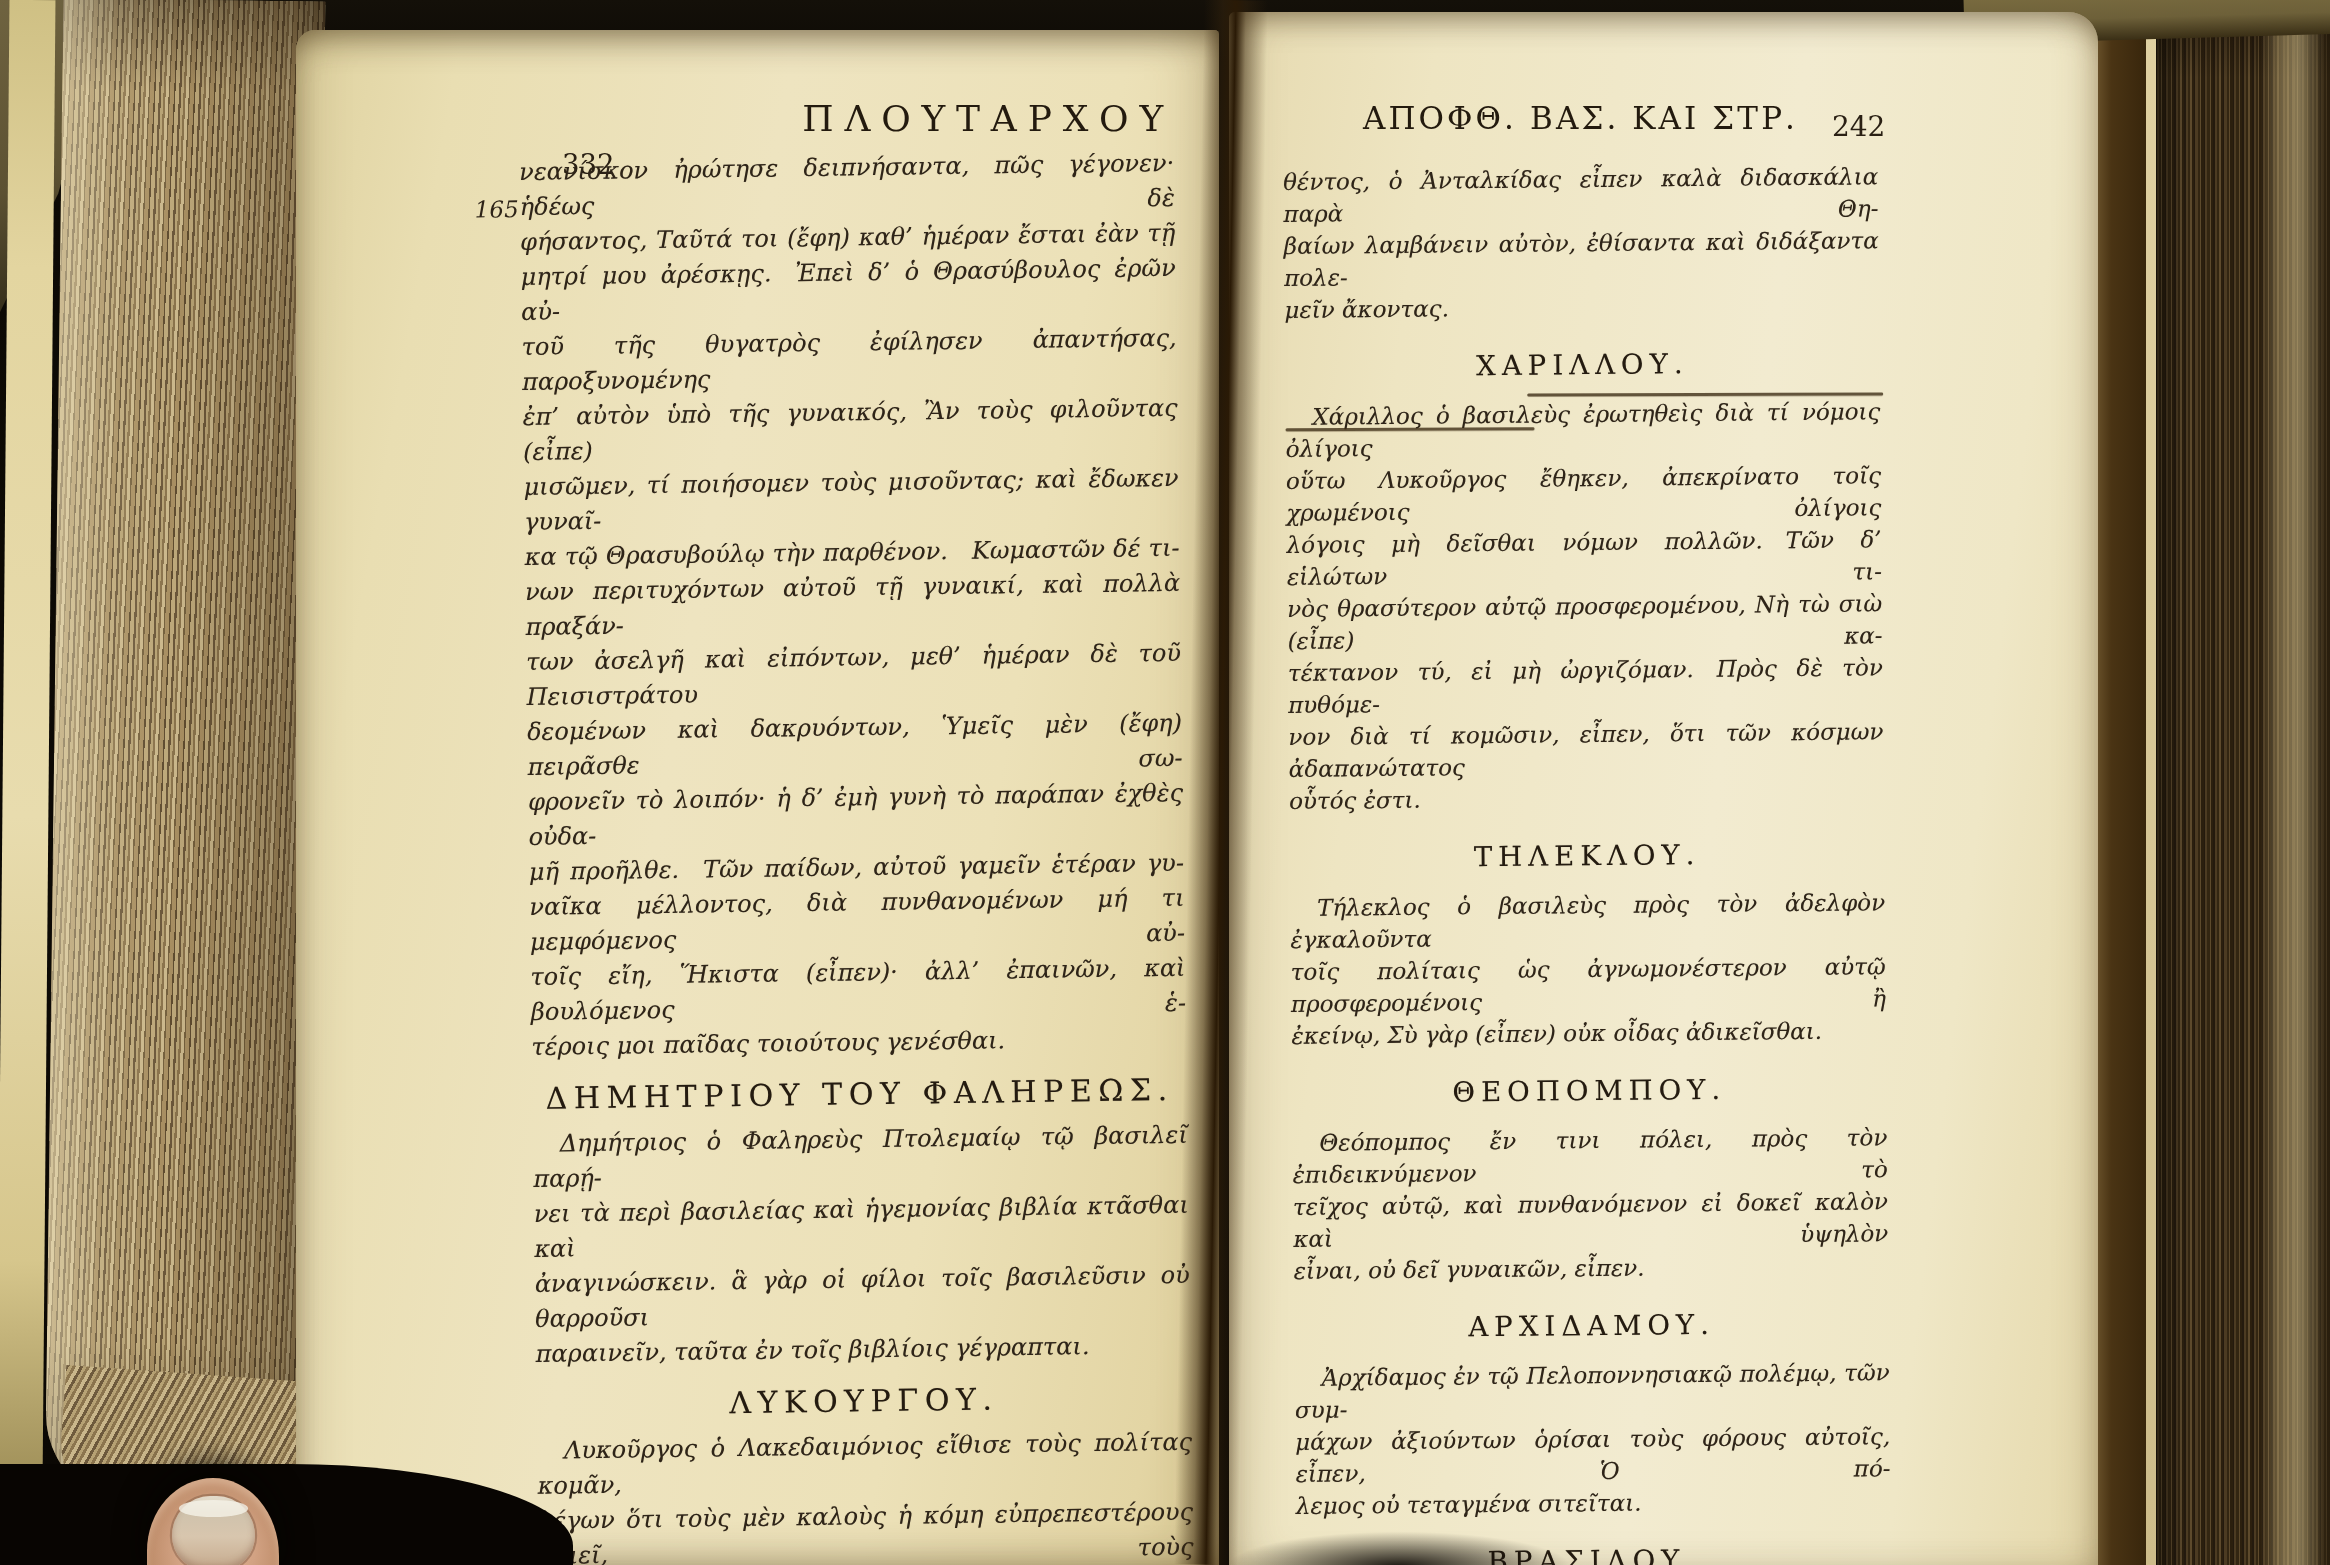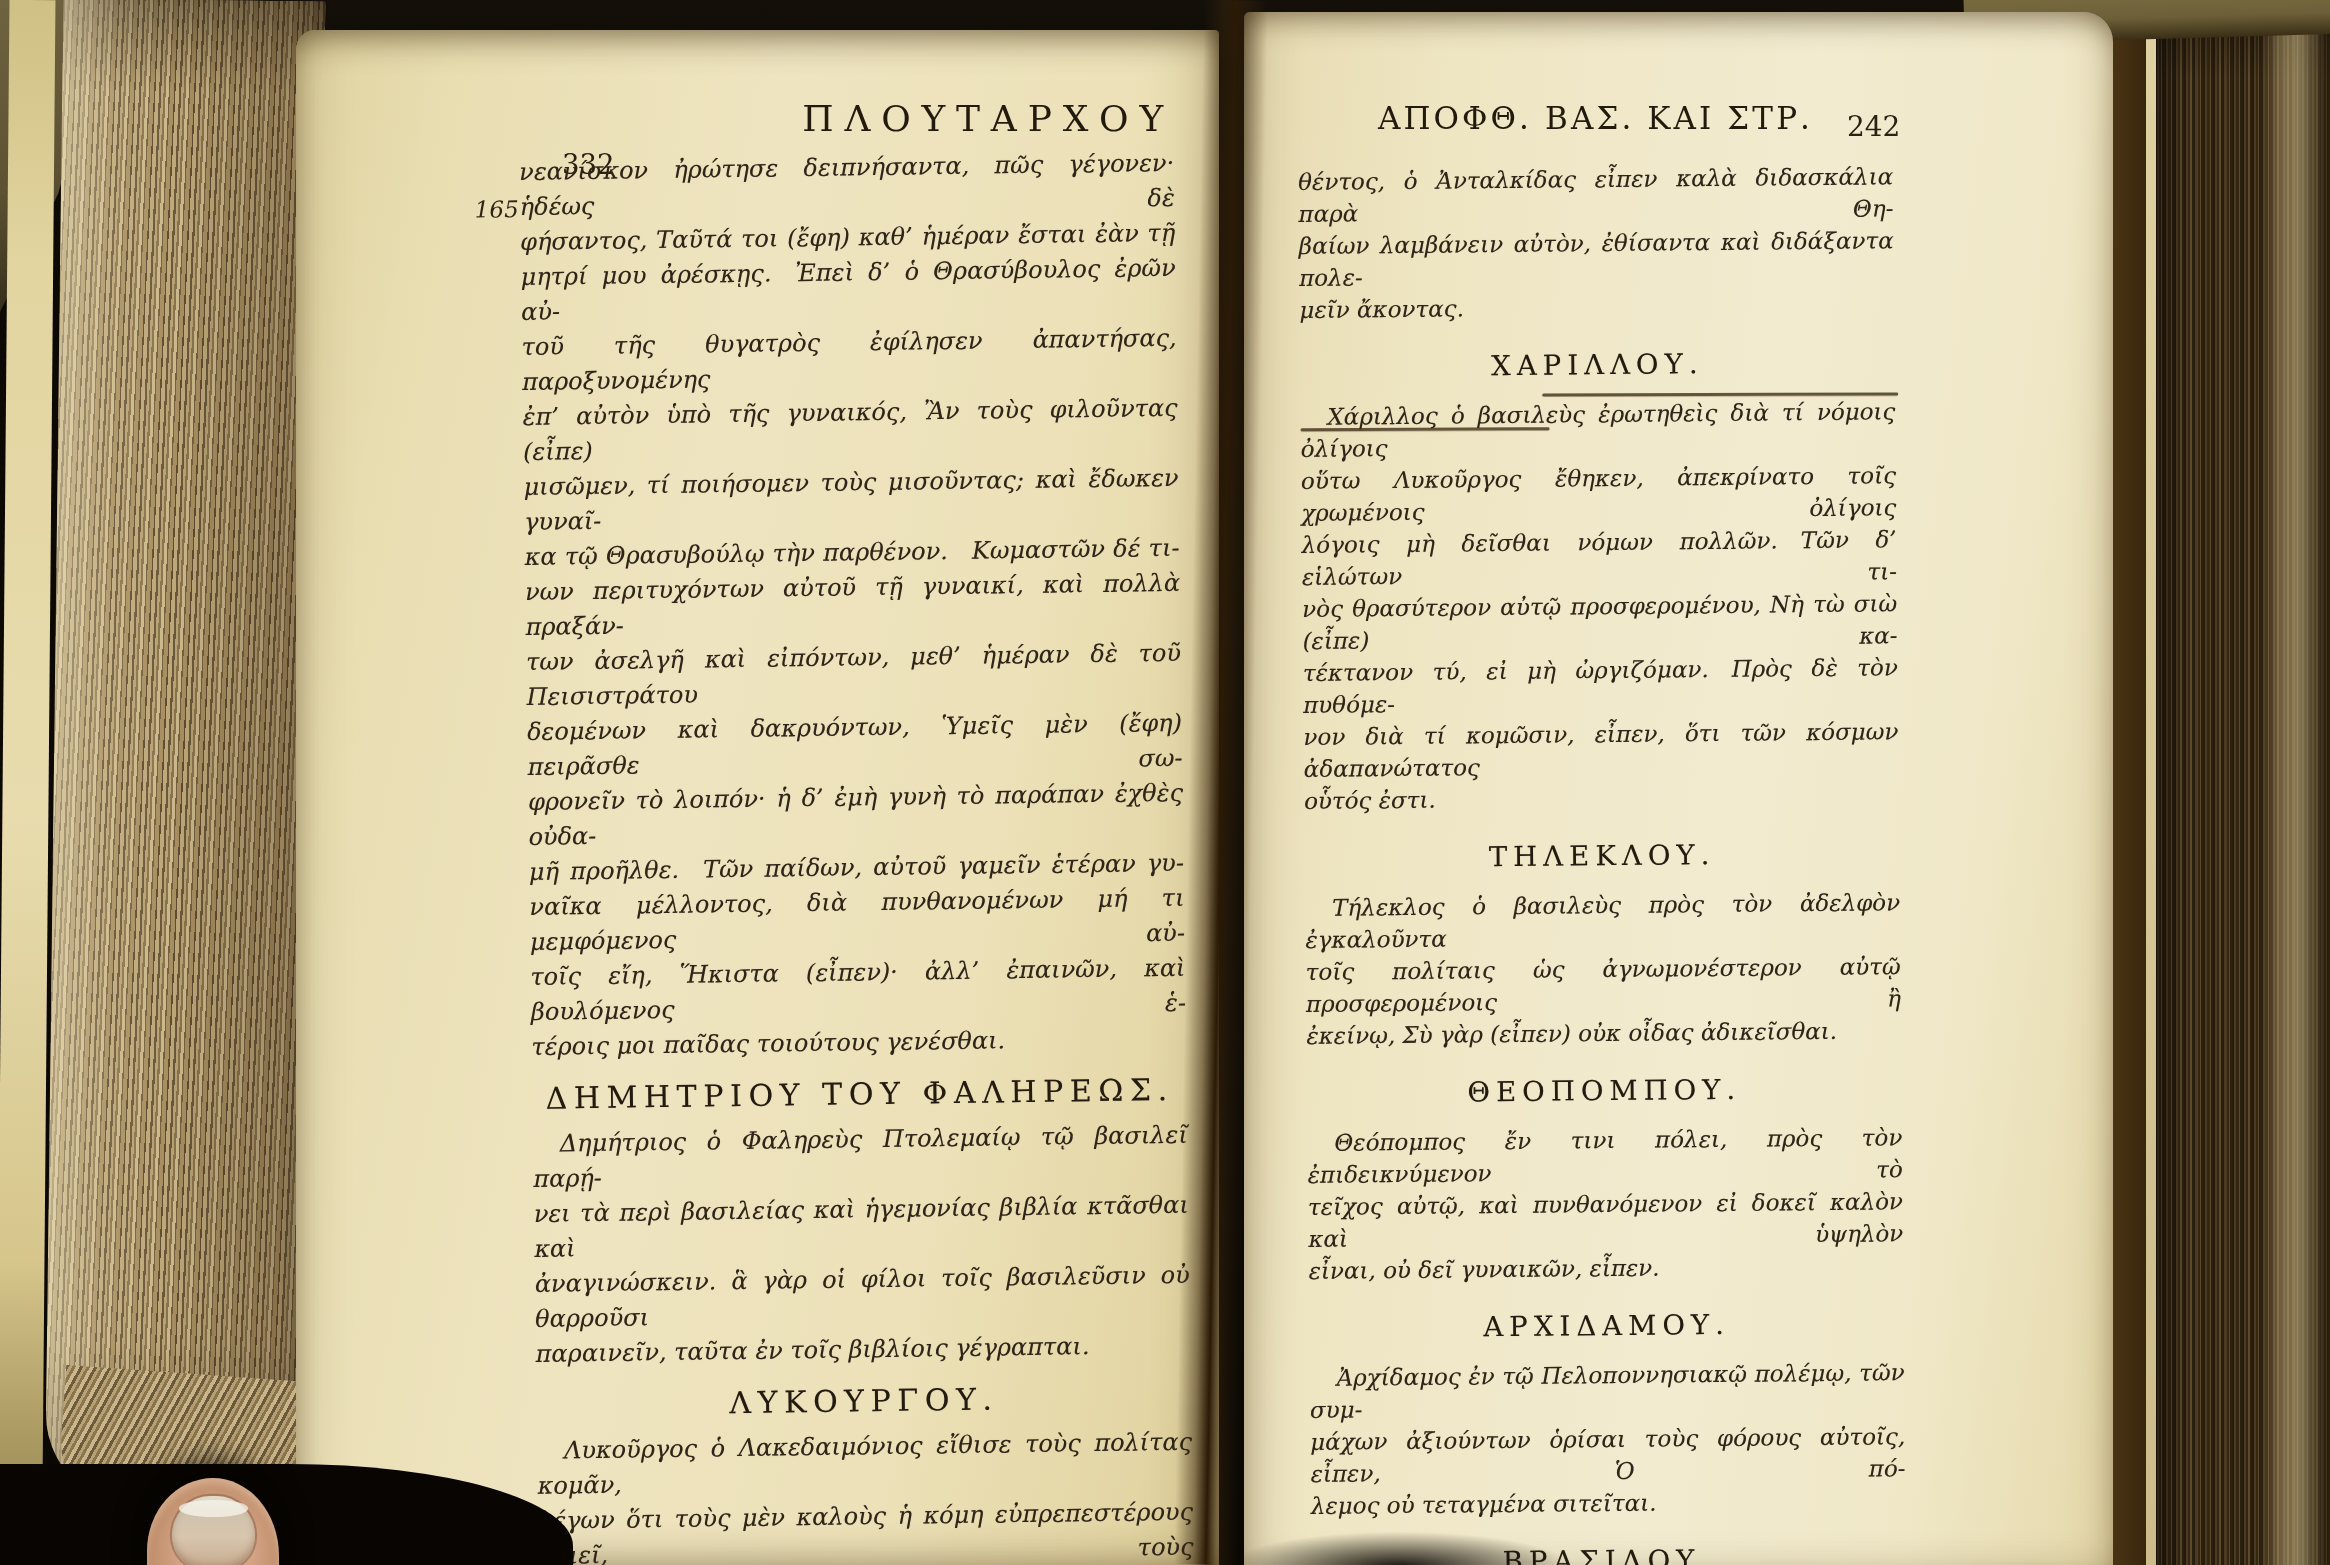--- a/index.html
+++ b/index.html
@@ -26,21 +26,21 @@
     border-radius:0 0 70% 30%/0 0 100% 60%;transform:rotate(4deg);opacity:.95;}
 
   .page{background:#ece1ba;}
   .page-left{left:296px;top:30px;width:923px;height:1536px;
     background:linear-gradient(100deg,#dfd2a0 0%,#e9deb2 14%,#eee4c0 42%,#ece1b8 70%,#e3d5a4 92%,#d8c893 100%);
     border-radius:19.3px 4.5px 0 104px/19.3px 4.5px 0 82px;
     box-shadow:inset 0 19.3px 30px -13.4px rgba(60,42,16,.5),inset -25px 0 60px -22px rgba(96,70,30,.45),inset 30px 0 52px -30px rgba(90,66,28,.35),inset 0 -22px 37px -22px rgba(70,50,20,.35);}
   .page-right{left:1229px;top:12px;width:869px;height:1554px;
     background:linear-gradient(97deg,#e6dab0 0%,#eee5c2 20%,#f2ebd0 55%,#efe7c6 80%,#e5d8aa 100%);
     border-radius:6px 30px 0 0;
-    box-shadow:inset 0 18px 30px -13.4px rgba(60,42,16,.5),inset 24px 0 52px -22px rgba(96,70,30,.4),inset -22px 0 45px -25px rgba(110,84,40,.45);margin-left:15px;}
+    box-shadow:inset 0 18px 30px -13.4px rgba(60,42,16,.5),inset 24px 0 52px -22px rgba(96,70,30,.4),inset -22px 0 45px -25px rgba(110,84,40,.45);}
 
   .gutter{left:1189px;top:0;width:64px;height:1565px;transform:rotate(1.1deg);
     background:linear-gradient(90deg,rgba(80,58,24,0) 0%,rgba(56,38,14,.5) 30%,#2a1a06 50%,rgba(56,38,14,.45) 66%,rgba(80,58,24,0) 100%);}
 
   .page-gap-right{left:2088px;top:0;width:58px;height:1565px;
     background:linear-gradient(90deg,#7a6136 0%,#4a3414 40%,#38260c 100%);}
   .page-sliver-right{left:2143px;top:0;width:13.4px;height:1565px;background:linear-gradient(180deg,#e0d1a2,#cdbc8a);}
   .page-stack-right{left:2155px;top:0;width:176px;height:1565px;
     background:repeating-linear-gradient(90deg,#241a0e 0 1.5px,#4c3b22 1.5px 3.7px,#332612 3.7px 6px,#5d4a2c 6px 7.4px,#2b1f0e 7.4px 9.7px);}
   .page-stack-right::after{content:"";position:absolute;inset:0;

